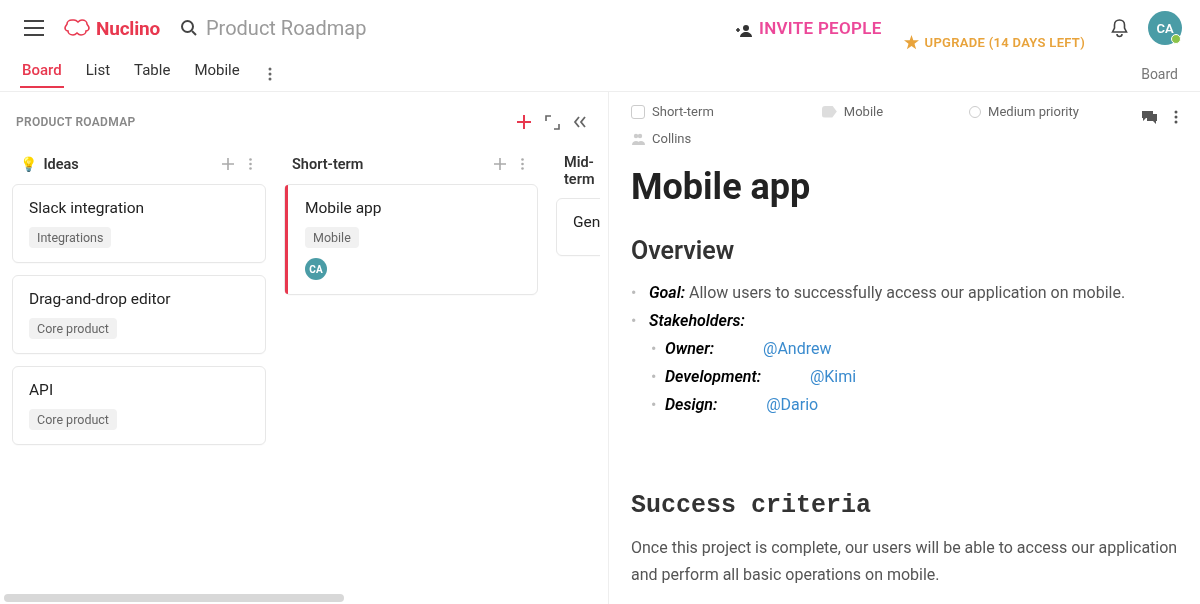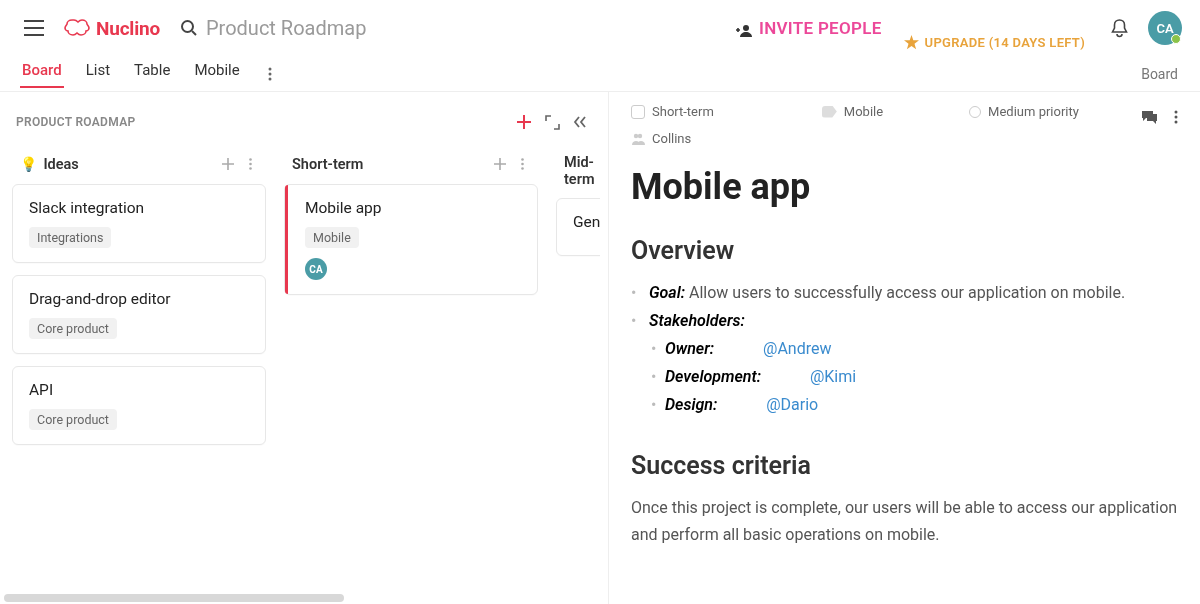--- a/index.html
+++ b/index.html
@@ -61,21 +61,21 @@
   .doc-meta-row { display:flex; align-items:center; font-size:13px; color:#666; padding: 2px 0 2px 0; gap:26px; }
   .meta-item { display:flex; align-items:center; gap:7px; }
   .meta-icon { width:14px; height:14px; border:1.5px solid #ccc; border-radius:3px; }
   .meta-icon.tag-ic { border:none; background:#ddd; clip-path: polygon(0 0,70% 0,100% 50%,70% 100%,0 100%); width:15px; height:12px; }
   .meta-icon.circle { border-radius:50%; border:1.5px solid #ccc; width:12px; height:12px; }
   .meta-icon.user-ic { border:none; display:flex; align-items:center; justify-content:center; }
   .doc-side-icons { position:absolute; right:22px; top:18px; display:flex; flex-direction:row; gap:16px; color:#555; }
   .doc-side-icons > div { cursor:pointer; display:flex; }
   .doc-title { font-size:36px; font-weight:700; color:#222; margin-top:18px; }
   .doc-h2 { font-size:25px; font-weight:600; color:#333; margin-top:28px; margin-bottom:14px; }
-  .doc-h2.sc { margin-top:32px; }
+  .doc-h2.sc { margin-top:72px;font-family:Liberation Mono, monospace; }
   ul.bullets { list-style:none; padding-left:14px; font-size:16px; line-height:1.75; color:#555; }
   ul.bullets > li::before { content:"•"; color:#bbb; display:inline-block; width:14px; margin-left:-14px; }
   ul.bullets ul { list-style:none; padding-left:20px; }
   ul.bullets ul > li::before { content:"•"; color:#bbb; display:inline-block; width:14px; margin-left:-14px; }
   .b-label { font-weight:600; color:#000000;font-style:italic; }
   .mention { color:#3a8bce; cursor:pointer;margin-left:45px; }
   .doc-p { font-size:16px; color:#555; line-height:1.7; margin-top:4px; }
 
   svg { display:block; }
 </style>

